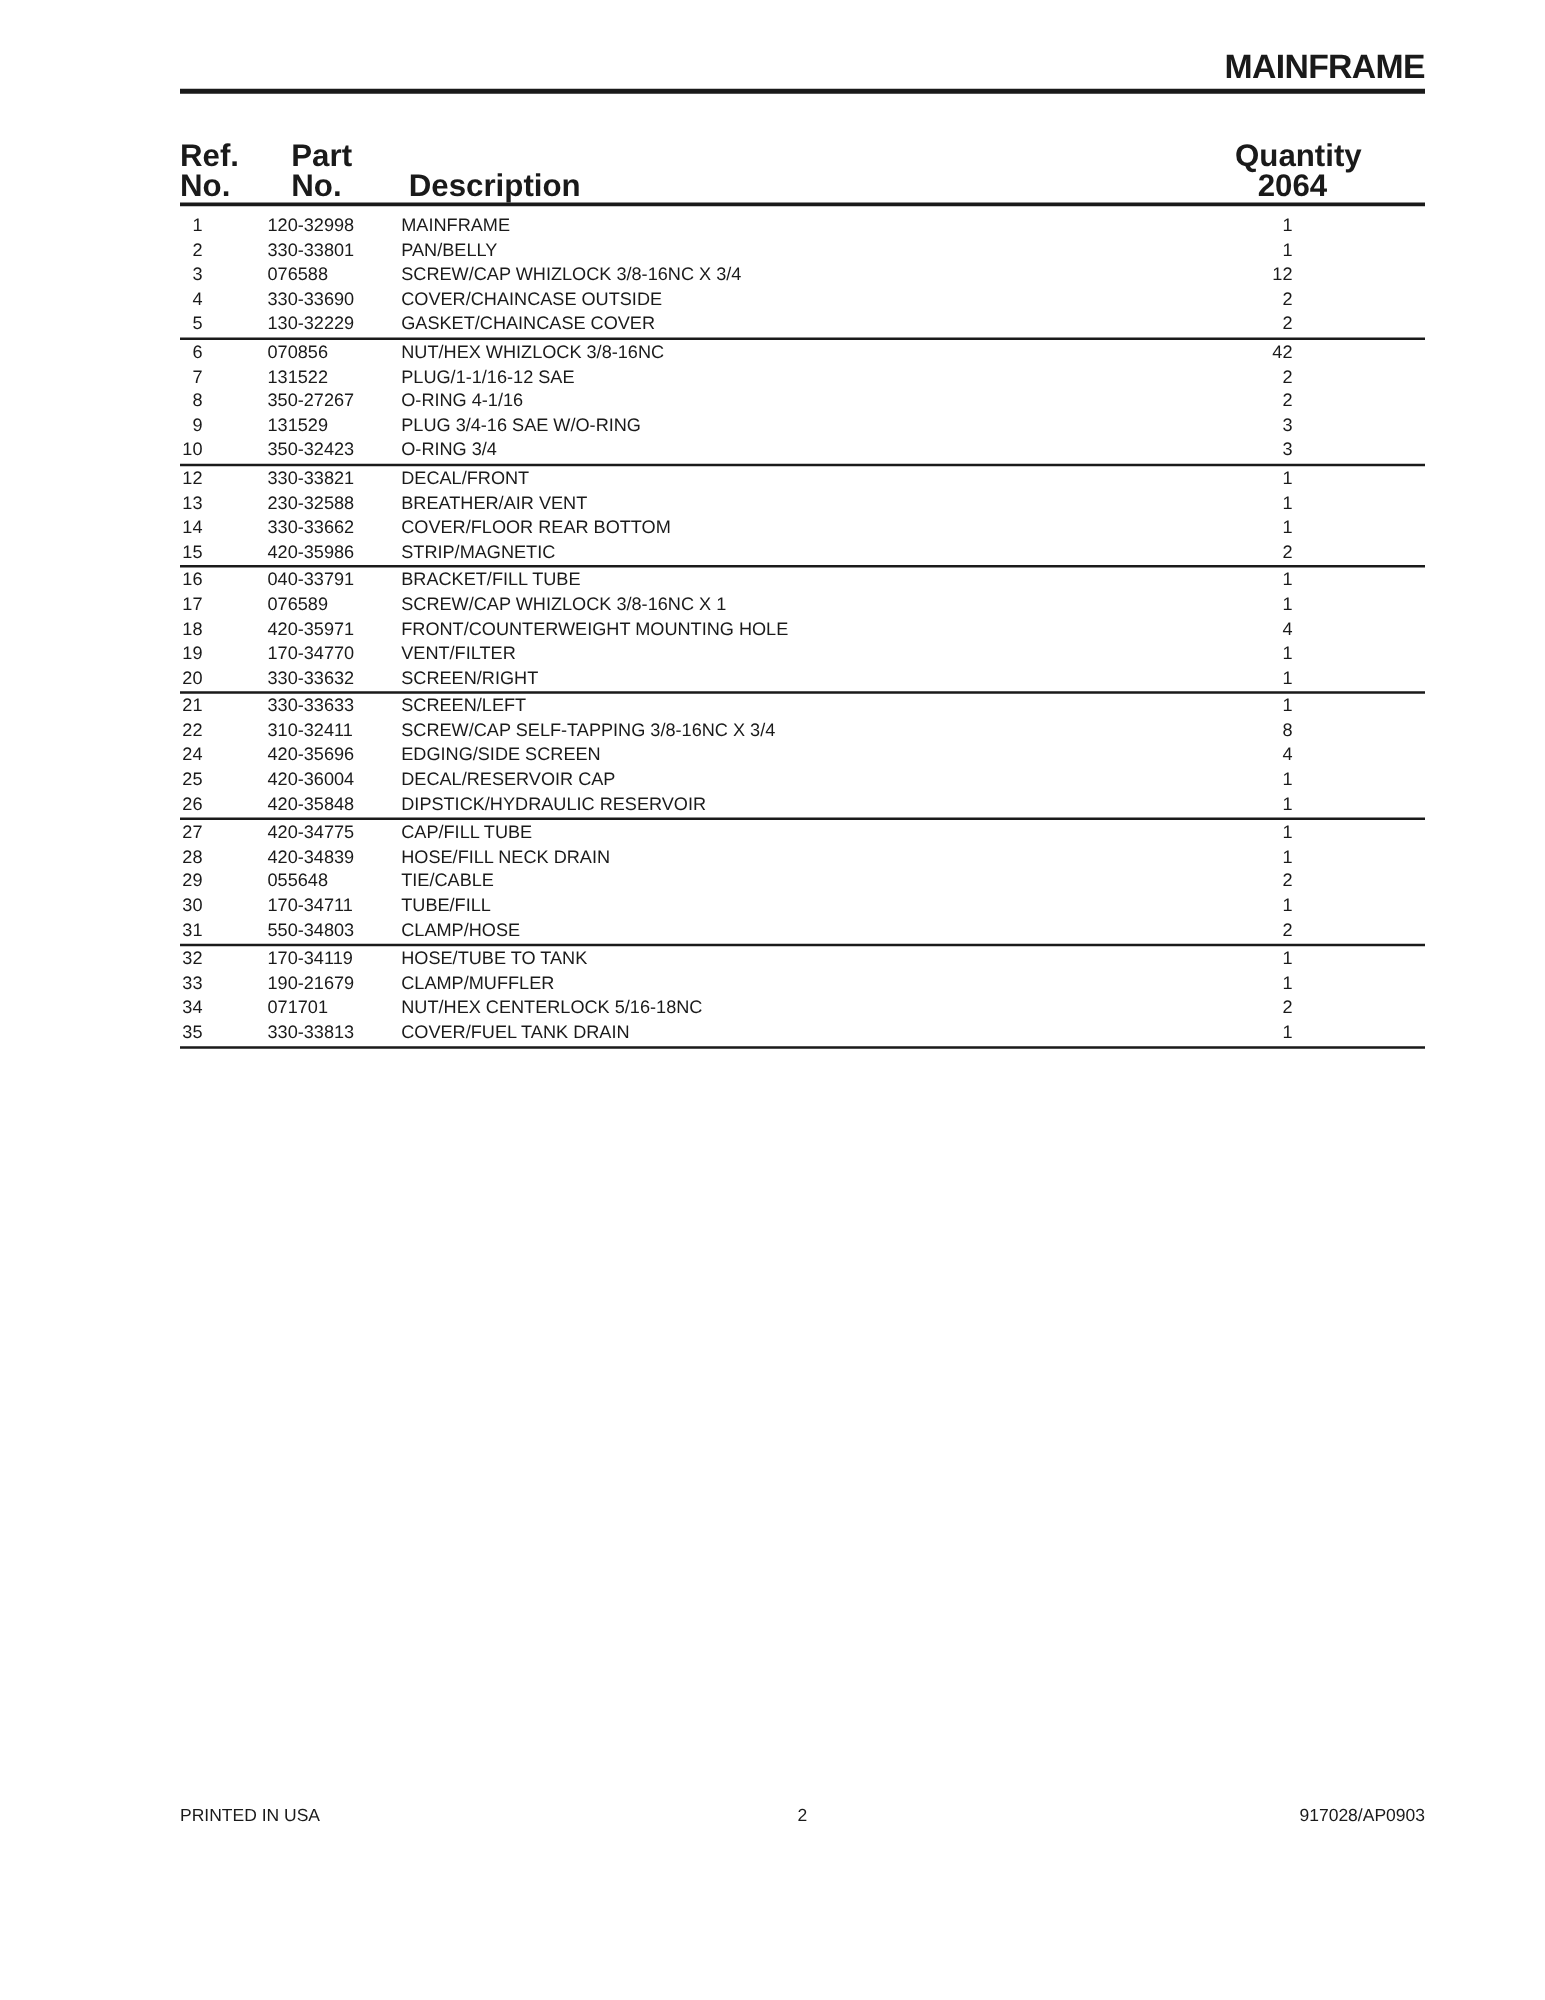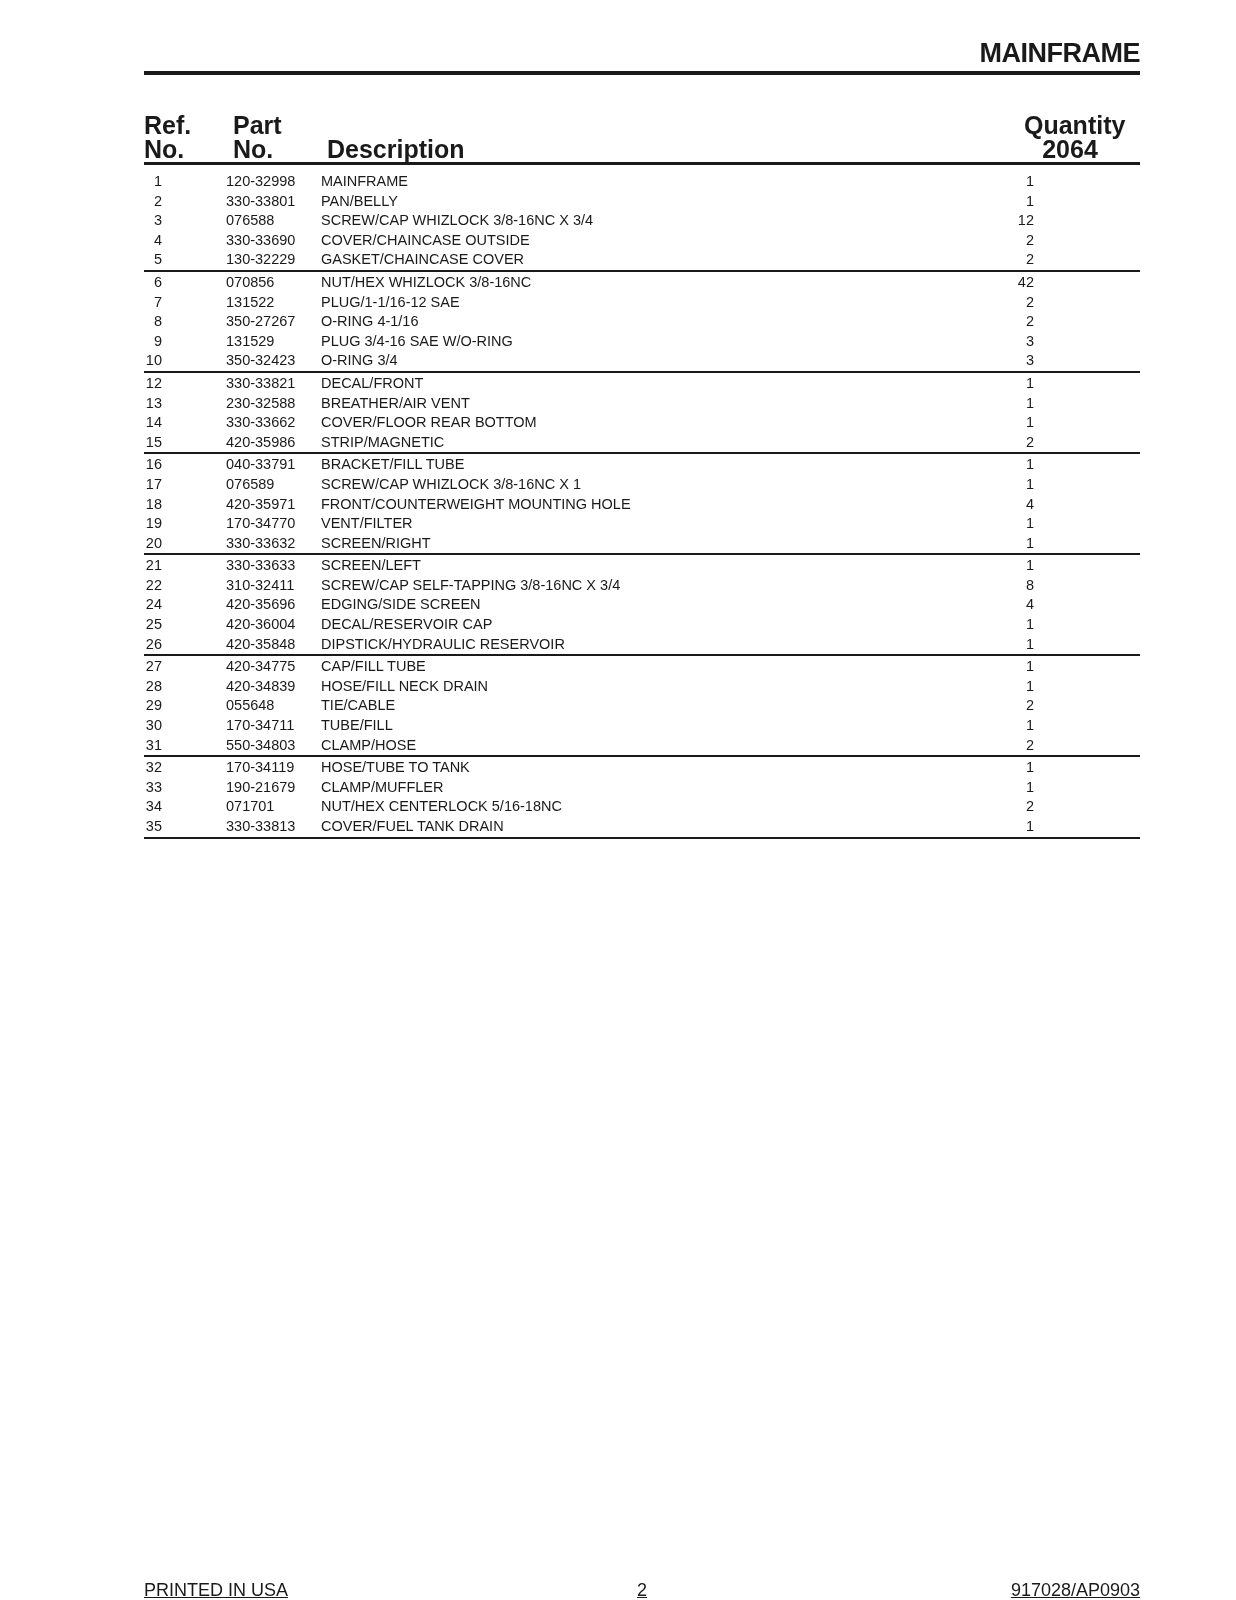--- a/index.html
+++ b/index.html
@@ -4,31 +4,31 @@
 <style>
   html, body { margin: 0; padding: 0; background: #ffffff; }
   body { width: 1236px; height: 1600px; position: relative; font-family: "Liberation Sans", sans-serif; color: #1a1a1a; overflow: hidden; }
   .page { position: absolute; left: 144px; top: 0; width: 996px; }
   .title { position: absolute; right: 0; top: 38px; font-size: 27px; font-weight: bold; letter-spacing: -0.5px; text-align: right; }
   .title-rule { position: absolute; left: 0; top: 71px; width: 996px; height: 4px; background: #1a1a1a; }
   .hdr { position: absolute; font-size: 25px; font-weight: bold; line-height: 24px; }
   .hdr-ref { left: 0; top: 113px; }
   .hdr-part { left: 89px; top: 113px; }
   .hdr-desc { left: 183px; top: 137px; }
-  .hdr-qty { left: 844px; top: 113px; text-align: center; width: 92px; margin-left: 36px; }
+  .hdr-qty { left: 844px; top: 113px; text-align: center; width: 92px; }
   .hdr-rule { position: absolute; left: 0; top: 162px; width: 996px; height: 3px; background: #1a1a1a; }
   .table { position: absolute; left: 0; top: 172px; width: 996px; }
   .group { border-bottom: 2px solid #1a1a1a; margin-bottom: 1px; }
   .row { position: relative; height: 19.6px; font-size: 14.5px; line-height: 19.6px; }
   .row span { position: absolute; top: 0; white-space: nowrap; }
   .c-ref { left: 0; width: 18px; text-align: right; }
-  .c-part { left: 70px; margin-left: 12px; }
+  .c-part { left: 70px; }
   .c-desc { left: 177px; }
   .c-qty { left: 860px; width: 30px; text-align: right; }
-  .footer { position: absolute; top: 1580px; font-size: 18px; text-decoration: underline; }
+  .footer { position: absolute; top: 1444px; font-size: 14px; }
   .f-left { left: 0; }
   .f-center { left: 0; width: 996px; text-align: center; }
   .f-right { right: 0; }
 </style>
 </head>
 <body>
 
 <div class="page">
   <div class="title">MAINFRAME</div>
   <div class="title-rule"></div>

